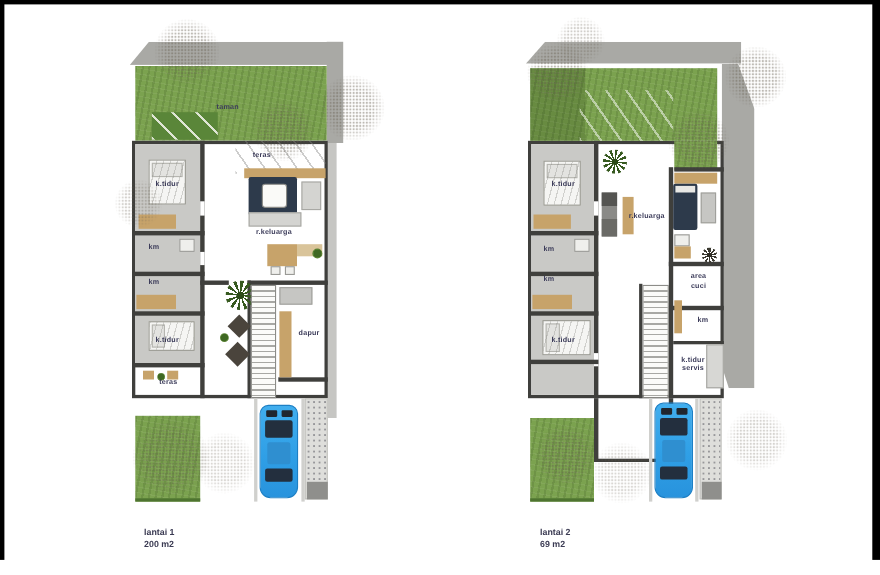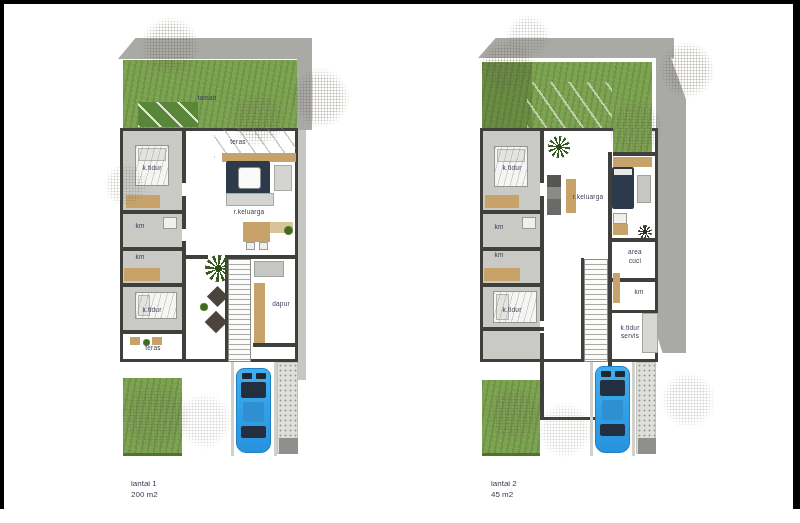--- a/index.html
+++ b/index.html
@@ -1,17 +1,17 @@
 <!DOCTYPE html>
 <html style="--frame-black: #000000; --wall: #3f3f3c; --floor-gray: #c9c9c6; --roof-gray: #a9a9a5; --garden-green: #7ba24f; --garden-dark: #5a8639; --wood: #c7a36a; --navy: #2d3a4b; --car-blue: #2f9fe6; --label: #3c3c5a;"><head>
 <meta charset="utf-8">
 <style>
   html,body{margin:0;padding:0;background:#fff;}
   .page{position:relative;width:800px;height:523px;background:#fff;overflow:hidden;
-        font-family:"Liberation Sans",sans-serif;}
+        font-family:"Liberation Sans",sans-serif;font-weight:bold;}
   .abs{position:absolute;}
   .frame{background:var(--frame-black,#000);}
   .plan{position:absolute;}
   .roof{background:var(--roof-gray,#a9a9a5);}
   .strip{background:#c6c6c3;}
   .house{background:#ffffff;border:3px solid var(--wall,#3f3f3c);box-sizing:border-box;}
   .floor{background:var(--floor-gray,#c9c9c6);}
   .wall{background:var(--wall,#3f3f3c);}
   .gap{background:#ffffff;}
   .garden{background-color:var(--garden-green,#7ba24f);
@@ -241,15 +241,15 @@
     <div class="lbl" style="left:157px;top:228px;">cuci</div>
     <div class="lbl" style="left:161px;top:259px;">km</div>
     <div class="lbl" style="left:34px;top:277px;">k.tidur</div>
     <div class="lbl" style="left:152px;top:295px;">k.tidur</div>
     <div class="lbl" style="left:152px;top:303px;">servis</div>
   </div>
 
   <div class="cap" style="left:131px;top:480px;">lantai 1</div>
   <div class="cap" style="left:131px;top:491px;">200 m2</div>
   <div class="cap" style="left:491px;top:480px;">lantai 2</div>
-  <div class="cap" style="left:491px;top:491px;">45 m2</div>
+  <div class="cap" style="left:491px;top:491px;">69 m2</div>
 
 </div>
 
 </body></html>

